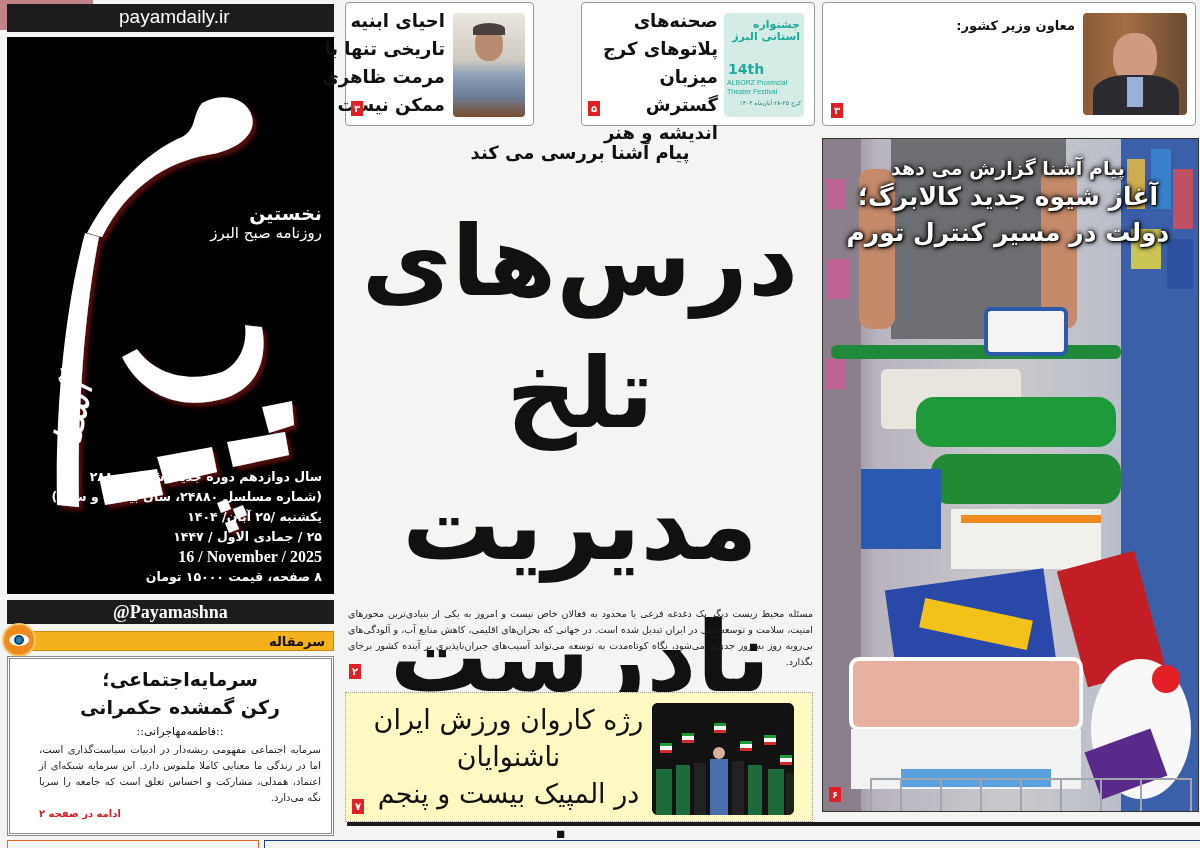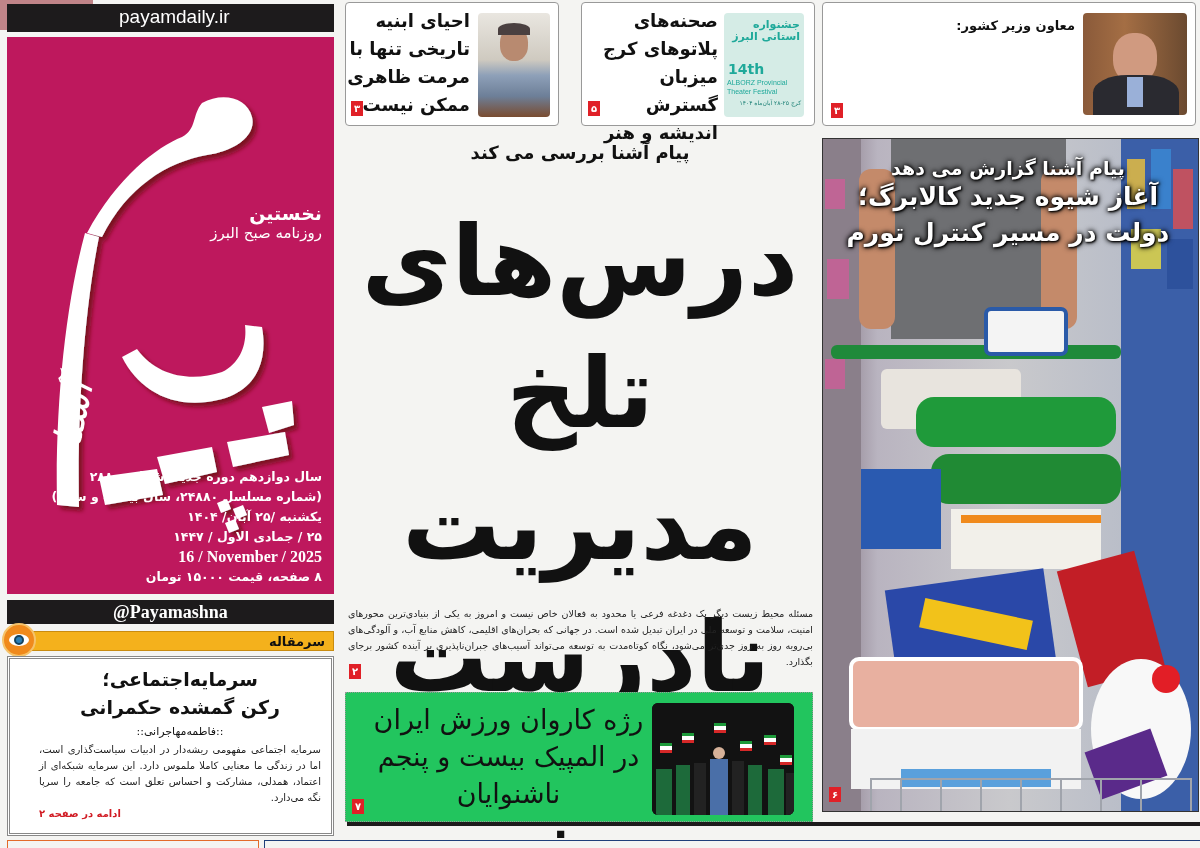--- a/index.html
+++ b/index.html
@@ -4,21 +4,21 @@
 <style>
   * { box-sizing: border-box; margin: 0; padding: 0; }
   html, body { width: 1200px; height: 848px; overflow: hidden; background: #f4f4f2; }
   body { position: relative; font-family: "DejaVu Sans", sans-serif; color: #111; direction: rtl; }
 
   
   .masthead { position: absolute; left: 7px; top: 4px; width: 327px; height: 590px; }
   .url-bar { position: absolute; left: 0; top: 0; width: 327px; height: 28px; background: #1d1b1c; }
   .url-text { position: absolute; left: 112px; top: 2px; color: #fff; font-family: "Liberation Sans", sans-serif; font-size: 19px; direction: ltr; }
   .watermark { position: absolute; left: -7px; top: -4px; width: 100px; height: 34px; background: rgba(150,40,50,0.55); color: #d9c6c8; font-size: 20px; font-weight: bold; text-align: center; line-height: 34px; letter-spacing: 2px; }
-  .red-block { position: absolute; left: 0; top: 33px; width: 327px; height: 557px; background: #be185d; overflow: hidden; }
+  .red-block { position: absolute; left: 0; top: 33px; width: 327px; height: 557px; background: #000000; overflow: hidden; }
   .logo-svg { position: absolute; left: 0; top: 0; }
   .tagline { position: absolute; right: 12px; top: 166px; color: #fff; text-align: right; line-height: 1.15; }
   .tagline .t1 { font-size: 19px; font-weight: bold; }
   .tagline .t2 { font-size: 15px; }
   .ashna { position: absolute; left: 38px; top: 405px; color: #fff; font-family: "DejaVu Serif", serif; font-size: 38px; font-style: italic; transform: rotate(-78deg); transform-origin: left top; }
   .issue-info { position: absolute; right: 12px; top: 430px; color: #fff; text-align: right; font-size: 12.5px; line-height: 20px; font-weight: bold; }
   .issue-info .en { font-family: "Liberation Serif", serif; font-size: 16px; direction: ltr; text-align: right; }
 
   .social-bar { position: absolute; left: 7px; top: 600px; width: 327px; height: 24px; background: #1d1b1c; color: #fff; text-align: center; font-family: "Liberation Serif", serif; font-weight: bold; font-size: 18px; line-height: 24px; direction: ltr; }
 
@@ -39,21 +39,21 @@
   .teaser .photo { position: absolute; top: 10px; border-radius: 4px; overflow: hidden; }
   .teaser .headline { position: absolute; font-weight: bold; text-align: right; color: #111; }
   .page-badge { position: absolute; width: 12px; height: 15px; background: #e02027; color: #fff; font-size: 10px; font-weight: bold; text-align: center; line-height: 15px; }
 
   
   .kicker { position: absolute; left: 340px; top: 142px; width: 480px; text-align: center; font-size: 18px; font-weight: bold; }
   .main-headline { position: absolute; left: 345px; top: 195px; width: 470px; text-align: center; font-weight: bold; font-size: 98px; line-height: 132px; letter-spacing: -2px; }
   .lead { position: absolute; left: 348px; top: 606px; width: 465px; font-size: 9.5px; line-height: 16px; color: #222; text-align: justify; }
 
   
-  .sport-box { position: absolute; left: 345px; top: 692px; width: 468px; height: 130px; border: 1px dotted #999; background: #22c55e; }
+  .sport-box { position: absolute; left: 345px; top: 692px; width: 468px; height: 130px; border: 1px dotted #999; background: #fef9c3; }
   .sport-photo { position: absolute; right: 18px; top: 10px; width: 142px; height: 112px; border-radius: 6px; overflow: hidden; background: #111; }
   .sport-headline { position: absolute; left: 20px; top: 8px; width: 285px; text-align: center; font-size: 27px; line-height: 37px; }
 
   
   .photo-story { position: absolute; left: 822px; top: 138px; width: 377px; height: 674px; overflow: hidden; border: 1px solid #333; }
   .photo-overlay { position: absolute; right: 10px; top: 18px; width: 360px; text-align: center; color: #fff; text-shadow: 0 0 4px #000, 0 0 6px #000, 1px 1px 2px #000; }
   .photo-overlay .k { font-size: 19px; font-weight: bold; }
   .photo-overlay .h { font-size: 25px; font-weight: bold; line-height: 36px; }
 
   .rule-dark { position: absolute; left: 347px; top: 822px; width: 853px; height: 4px; background: #1d1b1c; }
@@ -122,21 +122,21 @@
 <div class="editorial-box">
   <div class="ed-title">
     <div>سرمایه‌اجتماعی؛</div>
     <div>رکن گمشده حکمرانی</div>
   </div>
   <div class="ed-author">::فاطمه‌مهاجرانی::</div>
   <div class="ed-body">سرمایه اجتماعی مفهومی ریشه‌دار در ادبیات سیاست‌گذاری است، اما در زندگی ما معنایی کاملا ملموس دارد. این سرمایه شبکه‌ای از اعتماد، همدلی، مشارکت و احساس تعلق است که جامعه را سرپا نگه می‌دارد.</div>
   <div class="ed-cont">ادامه در صفحه ۲</div>
 </div>
 
-<div class="teaser" style="left:345px; width:214px;">
+<div class="teaser" style="left:345px; width:189px;">
   <div class="photo" style="right:8px; width:72px; height:104px; background:linear-gradient(180deg,#e9e6e0 0%,#cfcac0 45%,#8ea0b8 60%,#6d7f98 80%,#7a4c30 100%);">
     <div style="position:absolute; left:22px; top:14px; width:28px; height:34px; border-radius:45%; background:#b88a70;"></div>
     <div style="position:absolute; left:20px; top:10px; width:32px; height:12px; border-radius:50% 50% 0 0; background:#4a4040;"></div>
   </div>
   <div class="headline" style="right:88px; top:4px; width:132px; font-size:18px; line-height:28px;">
     <div>احیای ابنیه</div>
     <div>تاریخی تنها با</div>
     <div>مرمت ظاهری</div>
     <div>ممکن نیست</div>
   </div>
@@ -213,22 +213,22 @@
         <rect x="42" y="60" width="12" height="52"></rect>
           <rect x="80" y="58" width="12" height="54"></rect>
           <rect x="134" y="70" width="8" height="42"></rect>
       </g>
       <rect x="58" y="56" width="18" height="56" fill="#4a6fa8"></rect>
       <circle cx="67" cy="50" r="6" fill="#d6b29a"></circle>
     </svg>
   </div>
   <div class="sport-headline">
     <div>رژه کاروان ورزش ایران</div>
+    <div>ناشنوایان</div>
     <div>در المپیک بیست و پنجم</div>
-    <div>ناشنوایان</div>
   </div>
   <div class="page-badge" style="left:6px; top:106px;">۷</div>
 </div>
 
 <div class="photo-story">
   <svg width="377" height="674" viewBox="0 0 377 674">
     <defs>
       <linearGradient id="aisle" x1="0" y1="0" x2="1" y2="0">
         <stop offset="0" stop-color="#7a6a78"></stop>
           <stop offset="0.15" stop-color="#b9b4c0"></stop>

